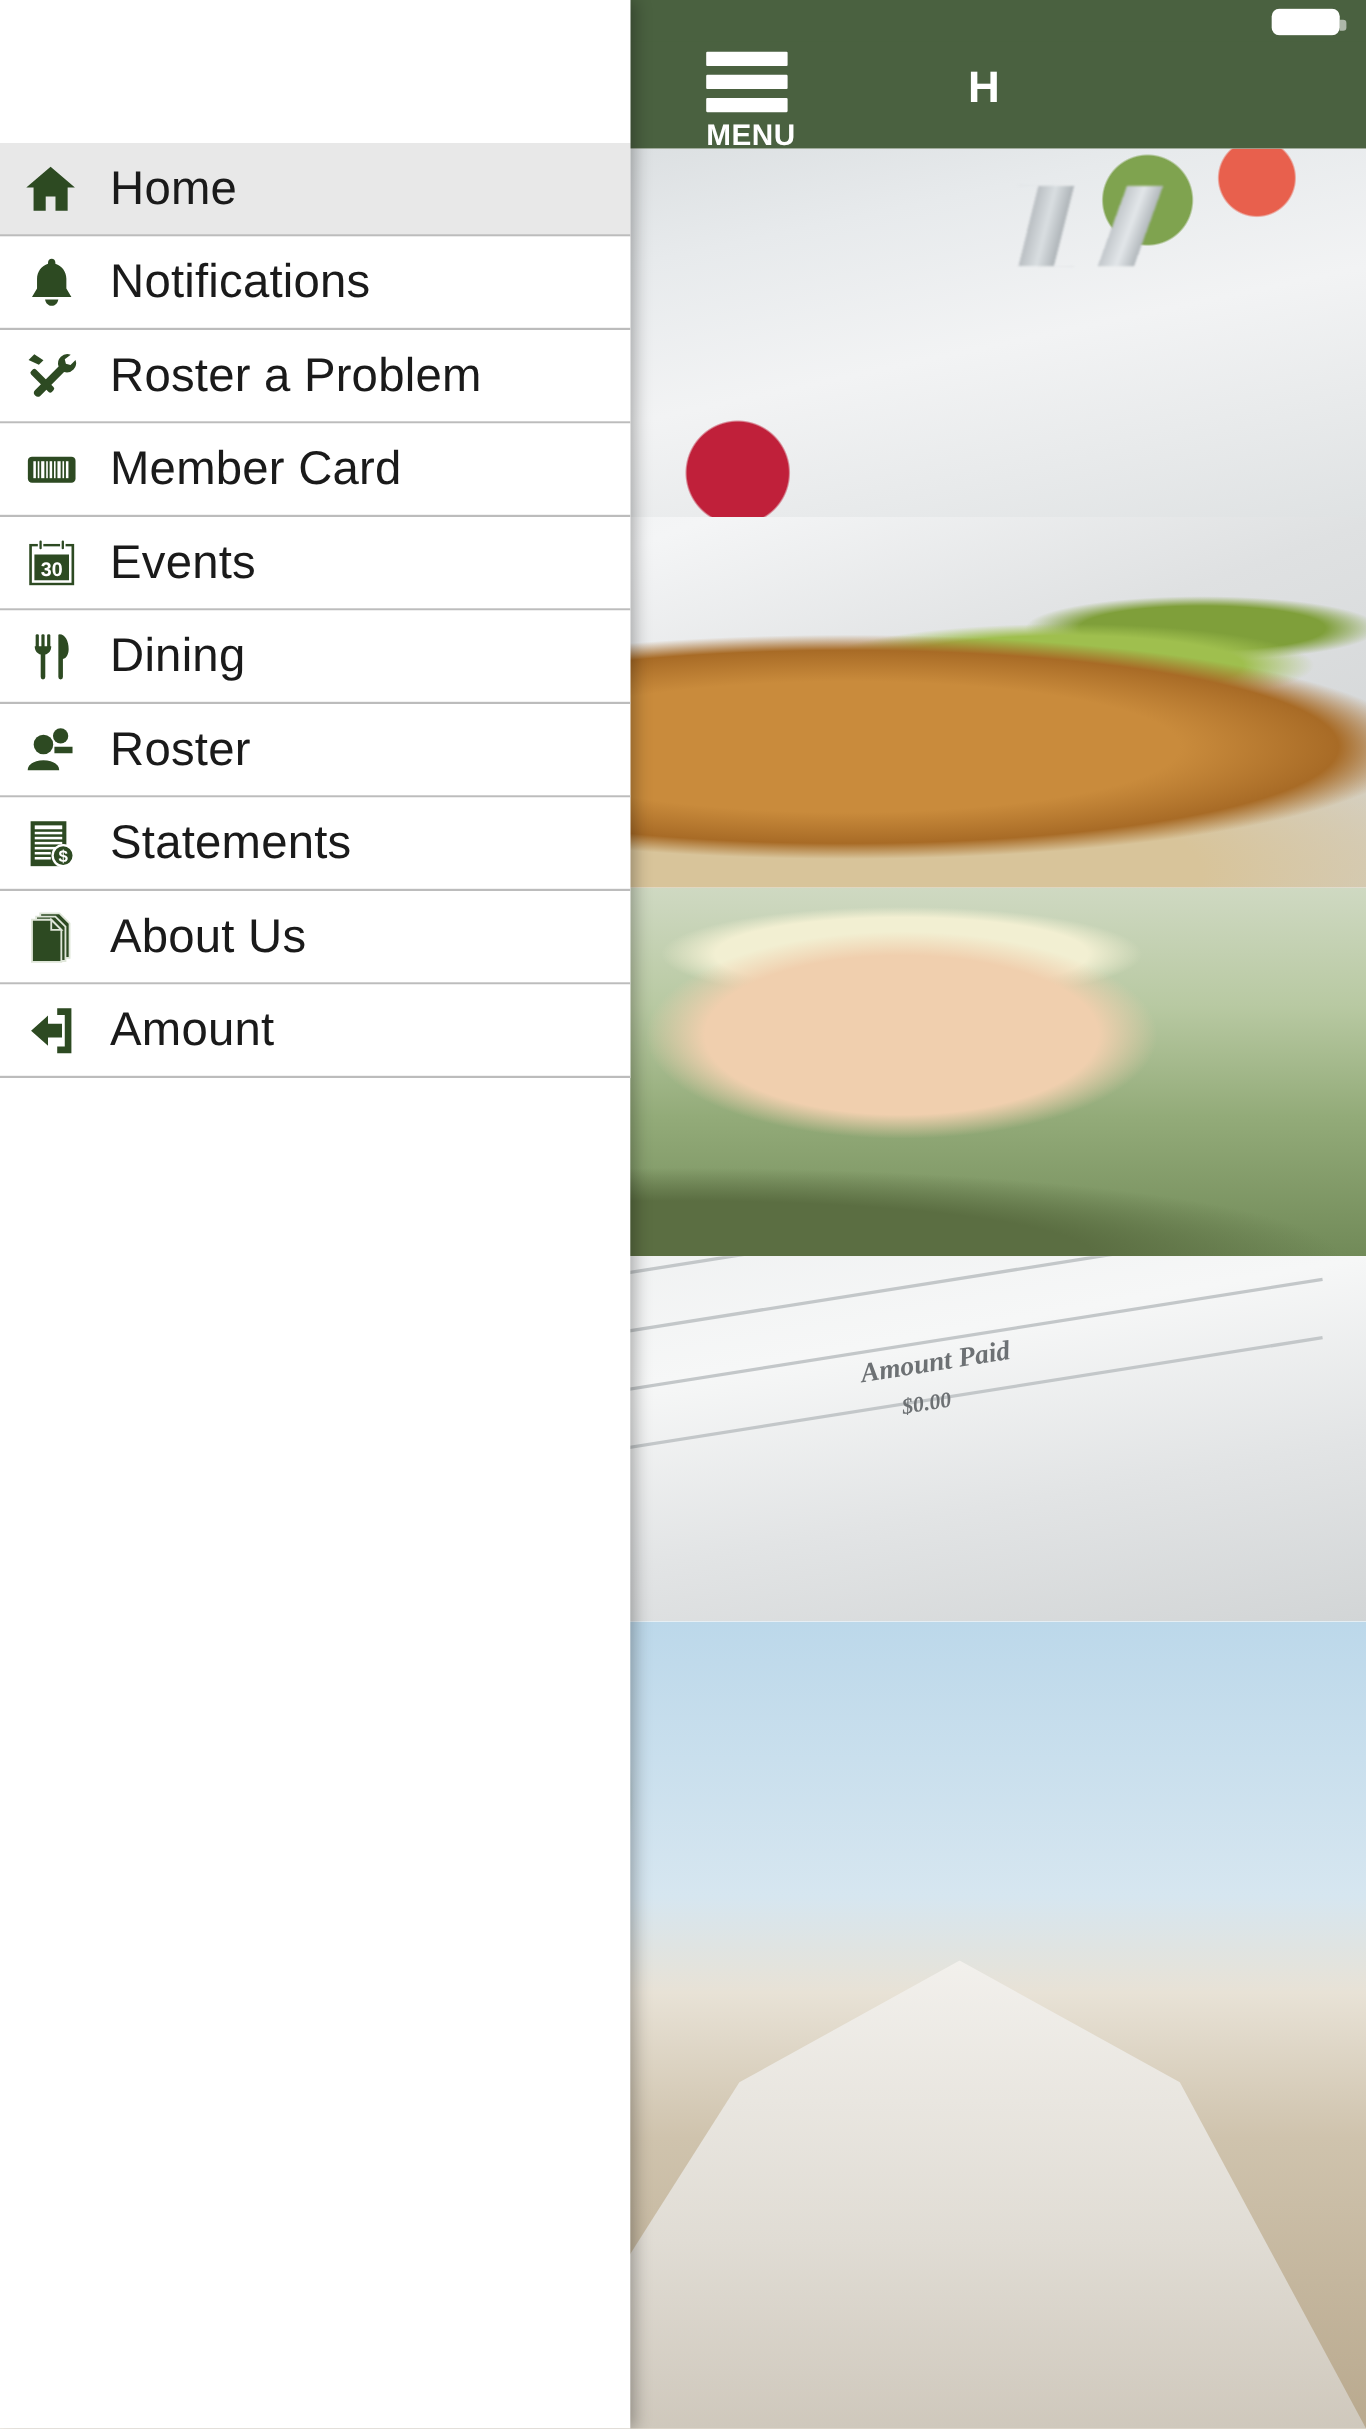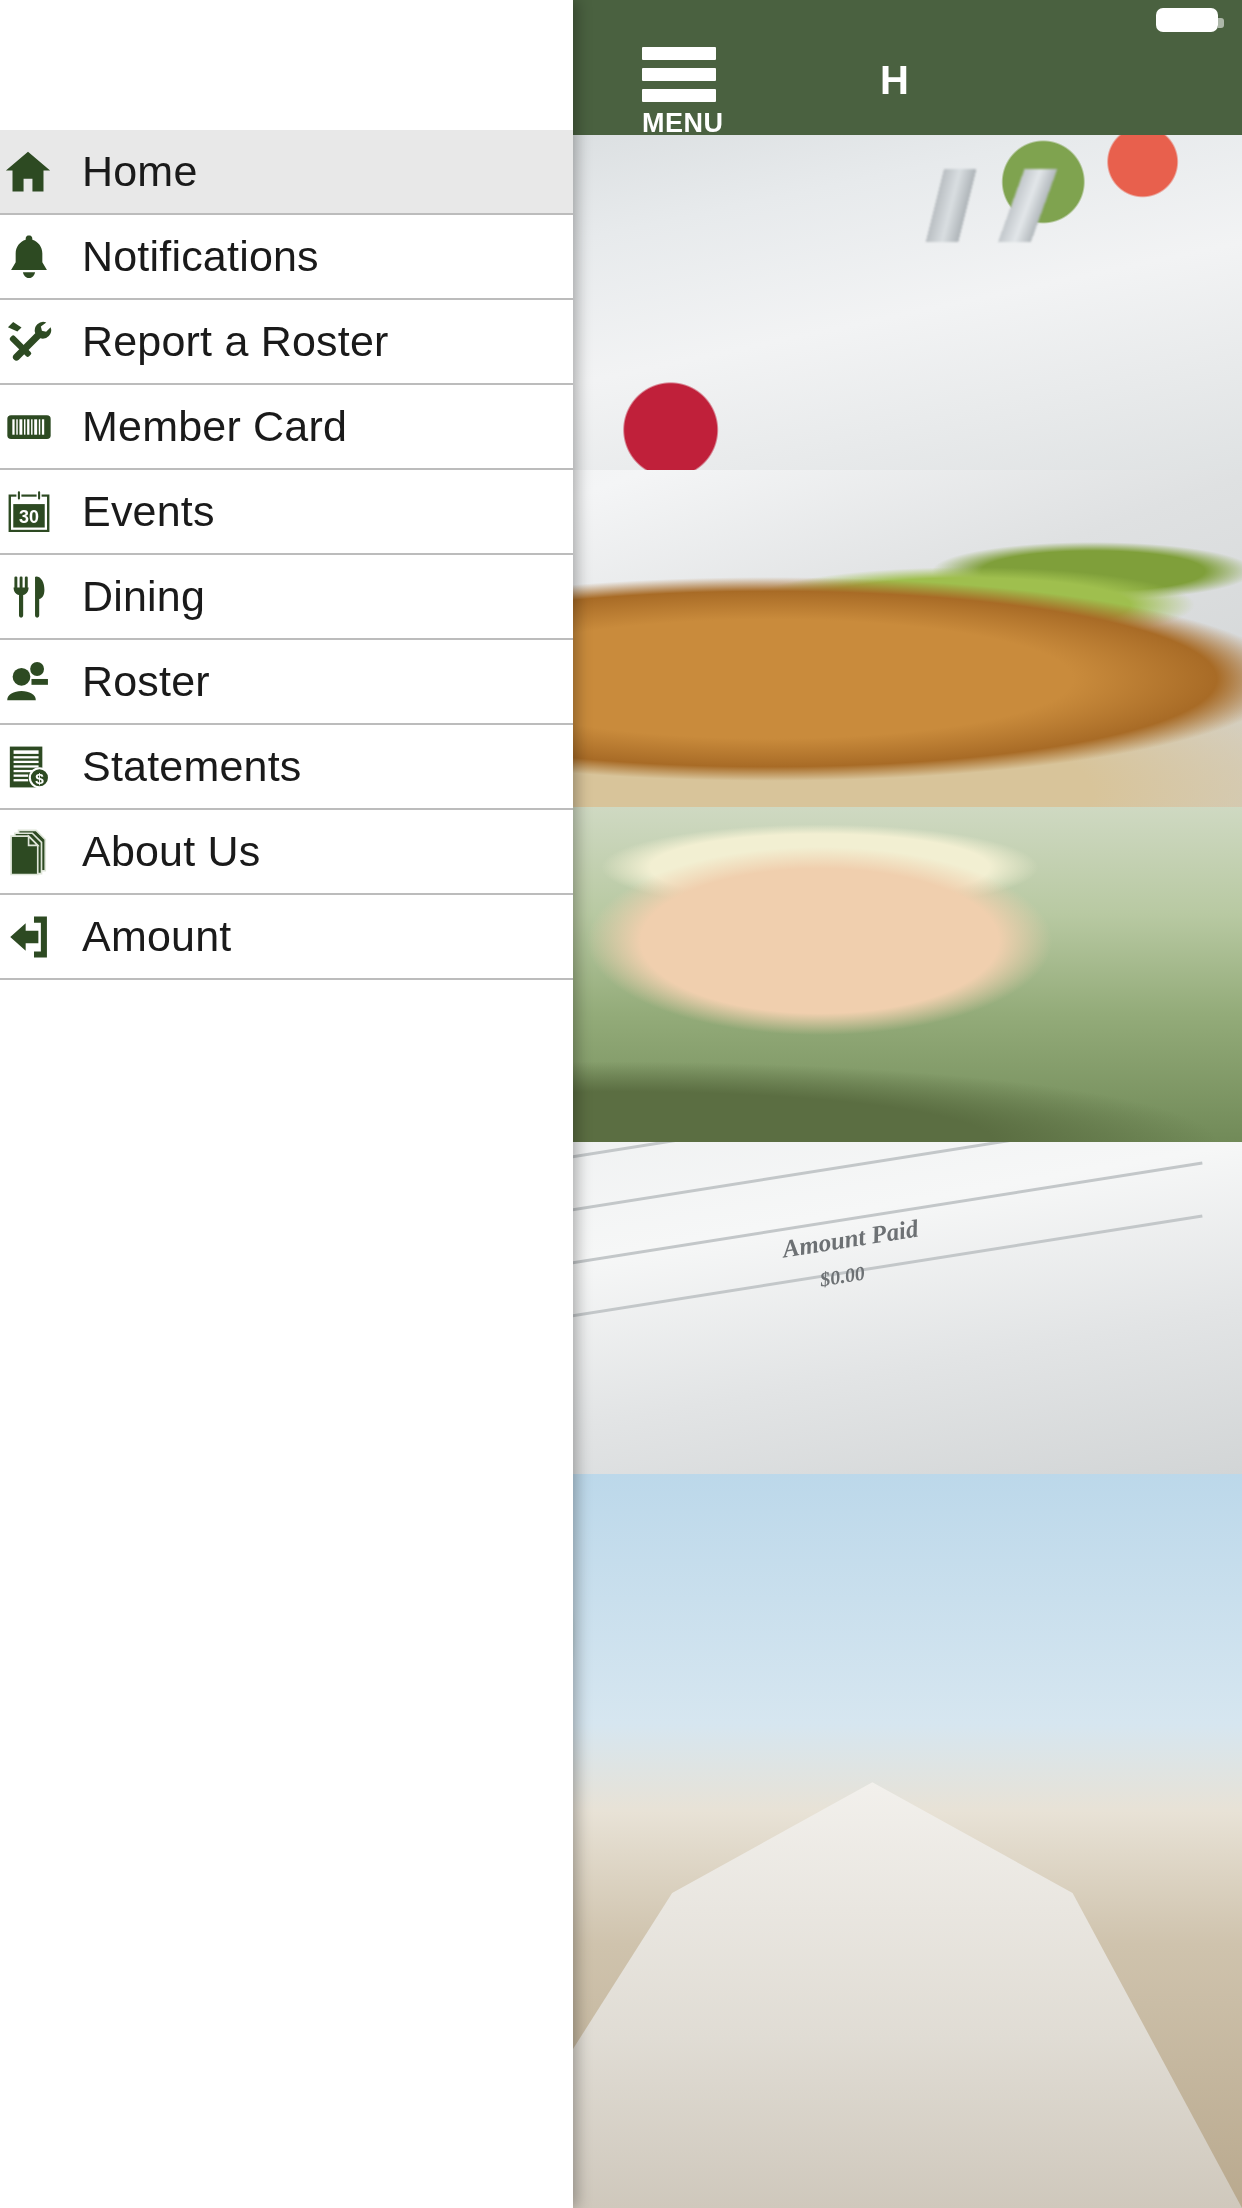--- a/index.html
+++ b/index.html
@@ -134,21 +134,21 @@
   
   #drawer {
     position:absolute; top:0; left:0; width:573px; height:2208px;
     background:#ffffff; z-index:30;
     box-shadow:4px 0 14px rgba(0,0,0,.30);
   }
   .drawer-top-pad { height:130px; background:#ffffff; }
 
   .nav-item {
     position:relative; display:flex; align-items:center;
-    height:85px; 
+    height:85px; padding-left:18px;
     border-bottom:2px solid #bcbcbc;
     background:#ffffff; cursor:pointer;
   }
   .nav-item.active { background:#e8e8e8; }
   .nav-item:first-of-type { border-top:1px solid #d9d9d9; }
 
   .nav-icon {
     width:54px; height:54px; min-width:54px;
     display:flex; align-items:center; justify-content:flex-end;
     margin-right:28px;
@@ -249,21 +249,21 @@
     <div class="nav-item">
       <span class="nav-icon">
         <svg width="50" height="50" viewBox="0 0 24 24" fill="#2d4a22">
 
           <path d="M1.9 4.9 4.4 2.4l4.0 2.6-2.0 2.0z"></path>
           <rect x="6.4" y="7.6" width="3.0" height="12.8" rx="1.0" transform="rotate(-45 7.9 14)"></rect>
 
           <path d="M21.9 2.6a4.1 4.1 0 0 0-5.3 5.2L6.3 18.1a1.7 1.7 0 0 0 2.4 2.4L19.0 10.2a4.1 4.1 0 0 0 5.0-5.3l-2.2 2.2-2.0-.5-.5-2.0z" transform="translate(-1.6 0)"></path>
         </svg>
       </span>
-      <span class="nav-label">Report a Roster</span>
+      <span class="nav-label">Roster a Problem</span>
     </div>
 
     <div class="nav-item">
       <span class="nav-icon">
         <svg width="50" height="50" viewBox="0 0 24 24">
           <rect x="1.6" y="6.3" width="20.8" height="11.4" rx="1.8" fill="#2d4a22"></rect>
           <g fill="#ffffff">
             <rect x="4.0" y="8.3" width="1.1" height="7.4"></rect>
             <rect x="5.9" y="8.3" width="0.7" height="7.4"></rect>
             <rect x="7.4" y="8.3" width="1.4" height="7.4"></rect>

